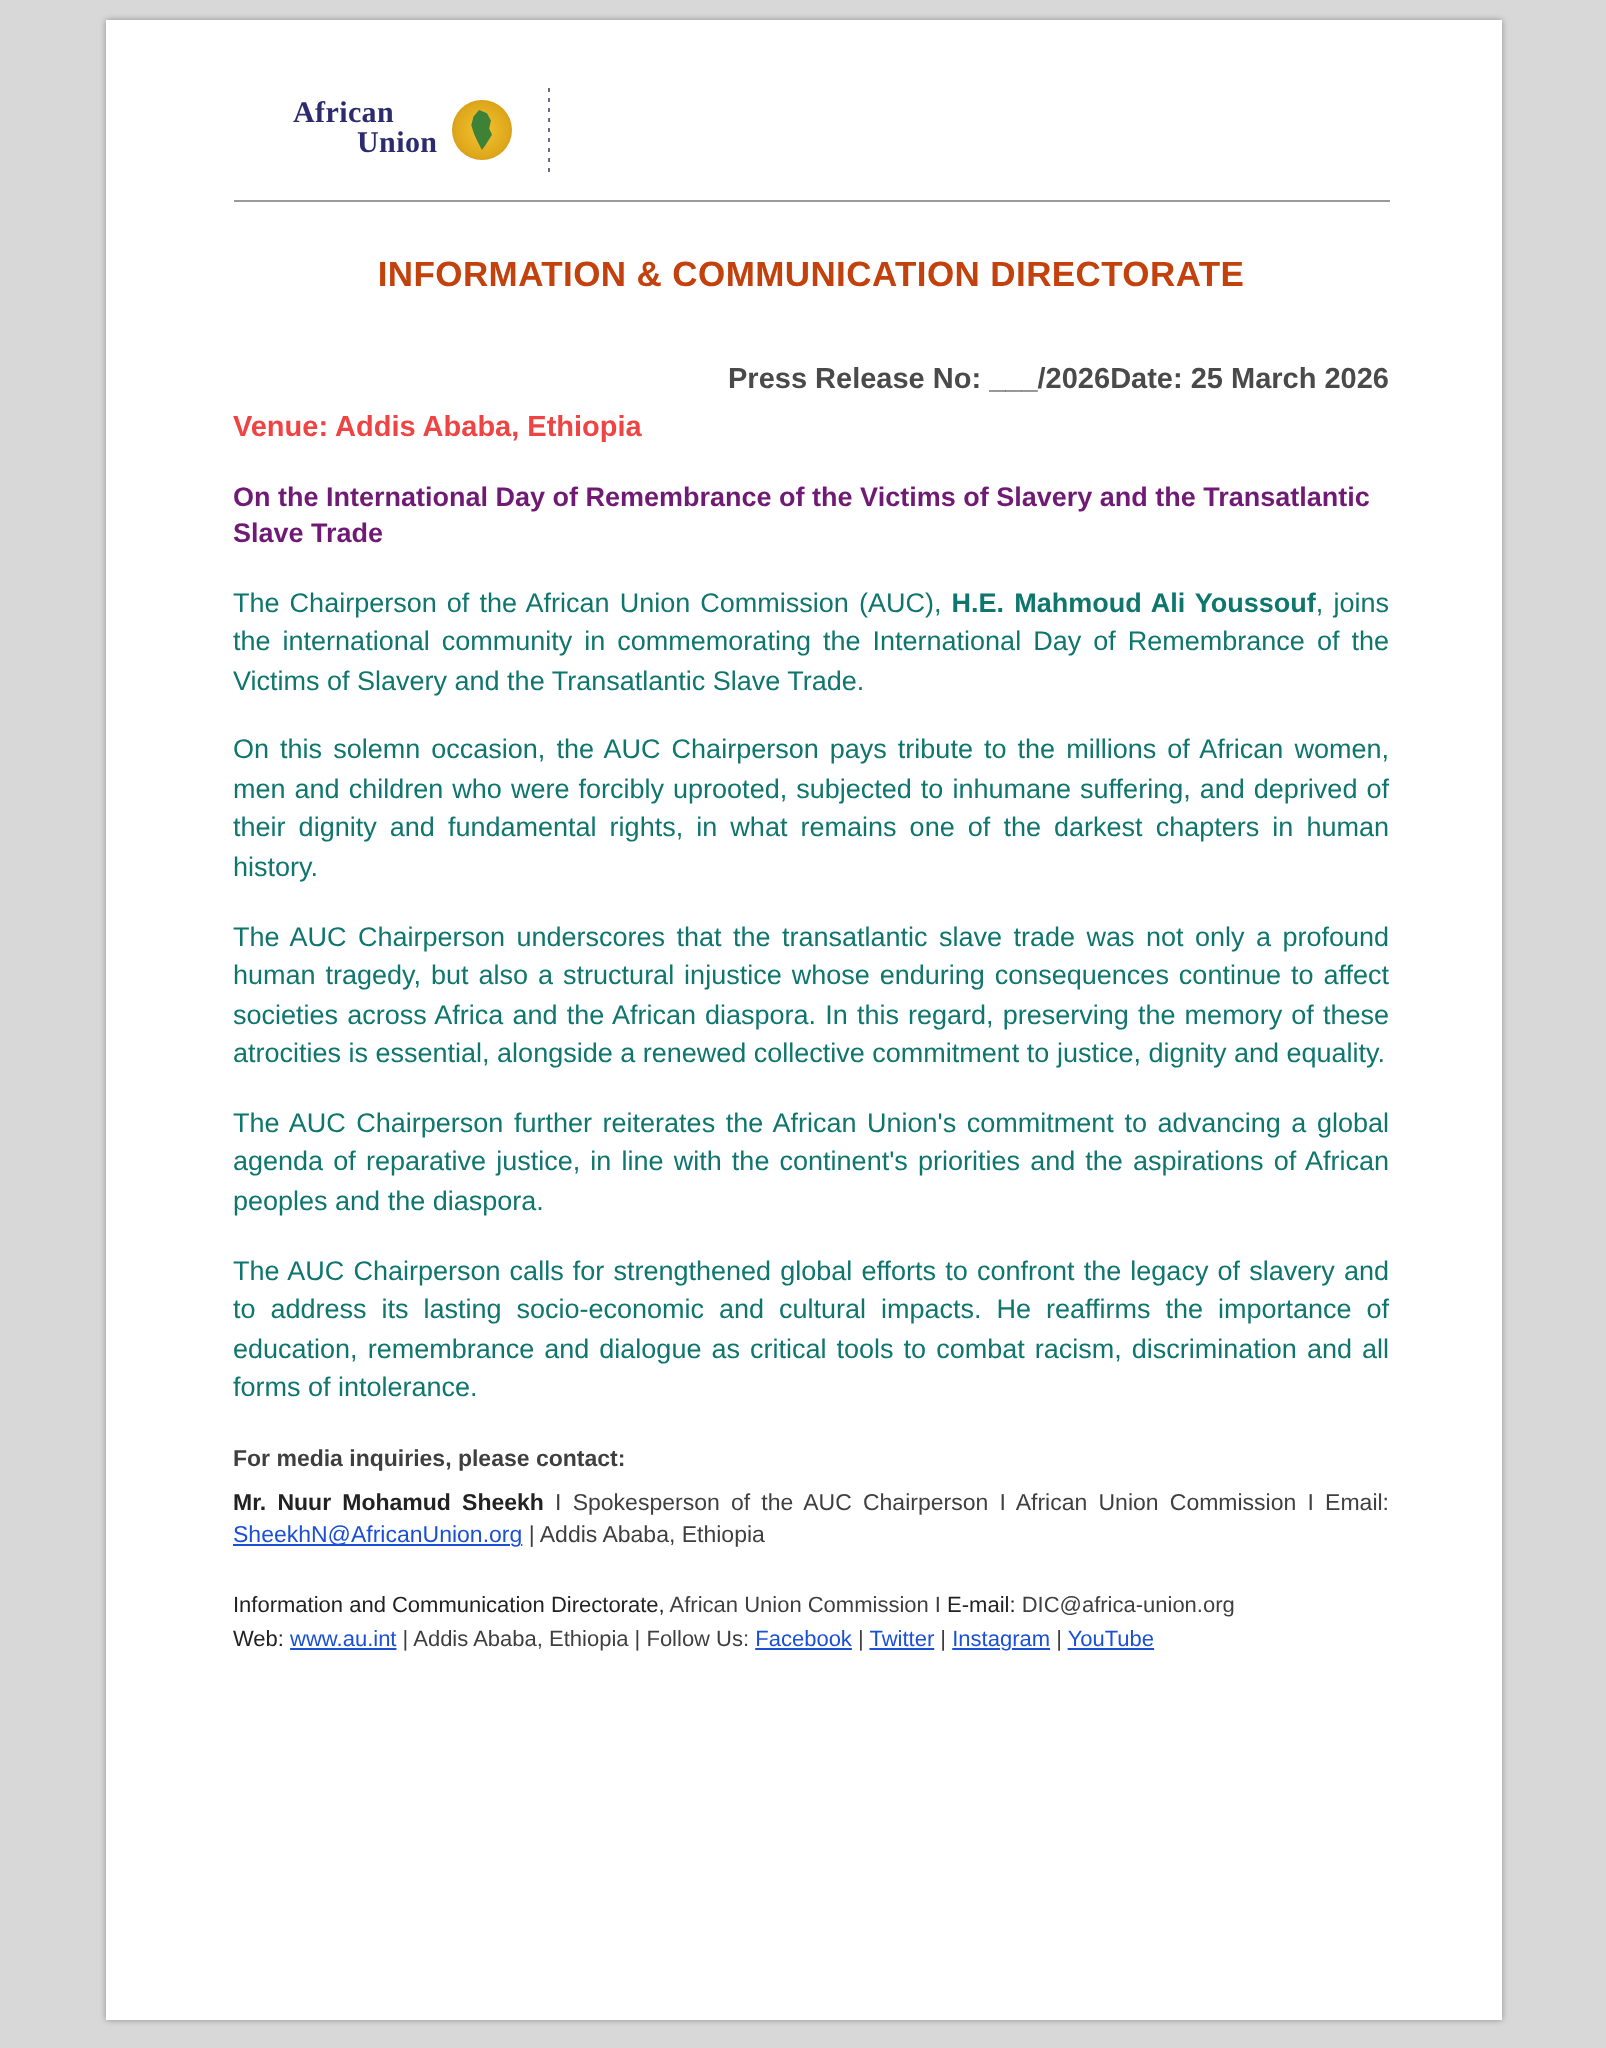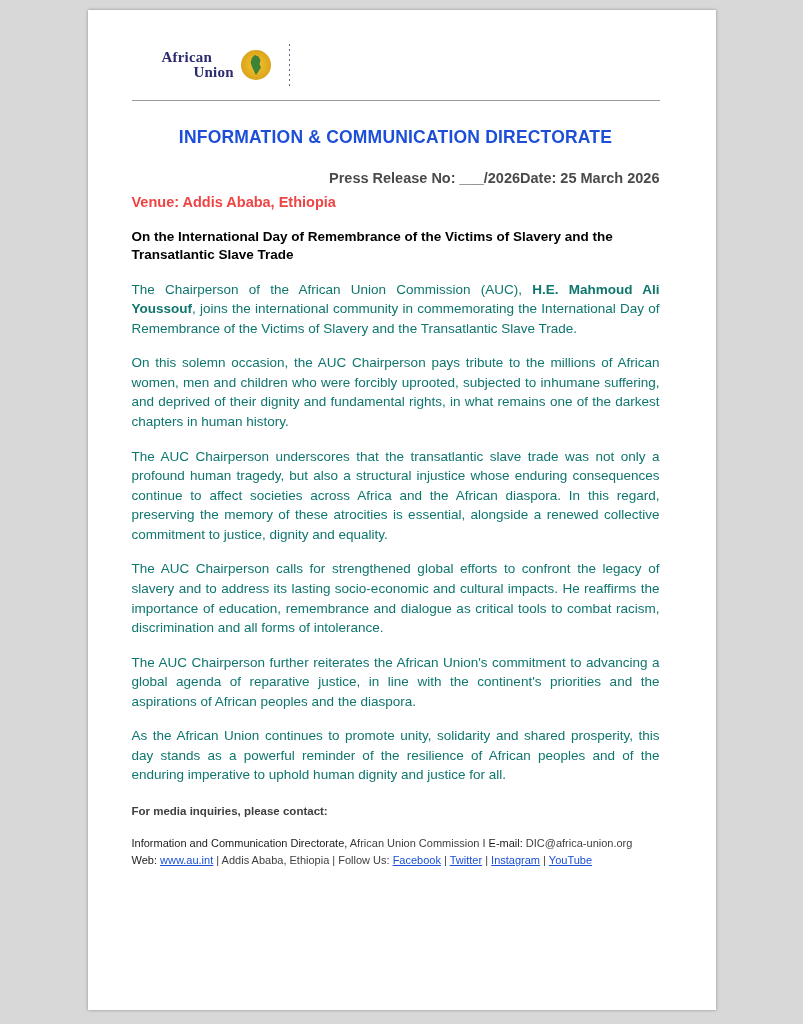--- a/index.html
+++ b/index.html
@@ -8,27 +8,27 @@
     background: #d8d8d8;
   }
   body {
     width: 803px;
     height: 1024px;
     font-family: "Liberation Sans", sans-serif;
     -webkit-font-smoothing: antialiased;
   }
   .page {
     position: relative;
-    width: 628px;
+    width: 698px;
     min-height: 1000px;
     margin: 10px auto 0 auto;
     background: #ffffff;
     box-shadow: 0 0 3px rgba(0,0,0,0.35);
     box-sizing: border-box;
-    padding: 28px 56px 20px 44px;
+    padding: 28px 56px 20px 64px;
   }
 
   
   .masthead {
     display: flex;
     align-items: center;
     gap: 14px;
     padding: 6px 0 14px 30px;
   }
   .au-logo {
@@ -110,44 +110,44 @@
     border: 0;
     border-top: 1px solid #9a9a9a;
     margin: 0 0 26px 0;
   }
 
   
   .doc-title {
     text-align: center;
     font-size: 17.5px;
     font-weight: 700;
-    color: #1d4ed8;
+    color: #c2410c;
     letter-spacing: .2px;
     margin: 6px 0 22px 0;
   }
   .meta-row {
     display: flex;
     justify-content: flex-end;
     align-items: baseline;
     font-size: 14.5px;
     font-weight: 700;
     color: #4a4a4a;
     margin-bottom: 8px;
   }
-  .meta-row .date { color: #4a4a4a; }
+  .meta-row .date { color: #4a4a4a; margin-top: 12px; }
   .venue {
     font-size: 14.5px;
     font-weight: 700;
     color: #ef4444;
     margin-bottom: 18px;
   }
   .subject {
     font-size: 13.5px;
     font-weight: 700;
-    color: #000000;
+    color: #701a75;
     line-height: 1.32;
     margin-bottom: 16px;
   }
 
   
   p.body {
     font-size: 13.5px;
     line-height: 1.45;
     color: #0f766e;
     text-align: justify;
@@ -213,27 +213,27 @@
   <div class="venue">Venue: Addis Ababa, Ethiopia</div>
 
   <div class="subject">On the International Day of Remembrance of the Victims of Slavery and the Transatlantic Slave Trade</div>
 
   <p class="body"><span>The Chairperson of the African Union Commission (AUC), </span><b>H.E. Mahmoud Ali Youssouf</b><span>, joins the international community in commemorating the International Day of Remembrance of the Victims of Slavery and the Transatlantic Slave Trade.</span></p>
 
   <p class="body">On this solemn occasion, the AUC Chairperson pays tribute to the millions of African women, men and children who were forcibly uprooted, subjected to inhumane suffering, and deprived of their dignity and fundamental rights, in what remains one of the darkest chapters in human history.</p>
 
   <p class="body">The AUC Chairperson underscores that the transatlantic slave trade was not only a profound human tragedy, but also a structural injustice whose enduring consequences continue to affect societies across Africa and the African diaspora. In this regard, preserving the memory of these atrocities is essential, alongside a renewed collective commitment to justice, dignity and equality.</p>
 
+  <p class="body">The AUC Chairperson further reiterates the African Union's commitment to advancing a global agenda of reparative justice, in line with the continent's priorities and the aspirations of African peoples and the diaspora.</p>
+
   <p class="body">The AUC Chairperson calls for strengthened global efforts to confront the legacy of slavery and to address its lasting socio-economic and cultural impacts. He reaffirms the importance of education, remembrance and dialogue as critical tools to combat racism, discrimination and all forms of intolerance.</p>
 
-  <p class="body">The AUC Chairperson further reiterates the African Union's commitment to advancing a global agenda of reparative justice, in line with the continent's priorities and the aspirations of African peoples and the diaspora.</p>
-
-  <p class="body">As the African Union continues to promote unity, solidarity and shared prosperity, this day stands as a powerful reminder of the resilience of African peoples and of the enduring imperative to uphold human dignity and justice for all.</p>
 
   <div class="contact-head">For media inquiries, please contact:</div>
 
+  <p class="contact-line"><b>Mr. Nuur Mohamud Sheekh</b><span> I Spokesperson of the AUC Chairperson I African Union Commission I Email: </span><a class="link" href="#">SheekhN@AfricanUnion.org</a><span> | Addis Ababa, Ethiopia</span></p>
 
   <div class="footer">
     <b>Information and Communication Directorate,</b><span> African Union Commission  I </span><b>E-mail:</b><span> DIC@africa-union.org</span><br>
     <b>Web:</b> <a class="link" href="#">www.au.int</a><span> | Addis Ababa, Ethiopia | Follow Us: </span><a class="link" href="#">Facebook</a><span class="sep"> | </span><a class="link" href="#">Twitter</a><span class="sep"> | </span><a class="link" href="#">Instagram</a><span class="sep"> | </span><a class="link" href="#">YouTube</a>
   </div>
 
 </div>
 
 </body></html>

